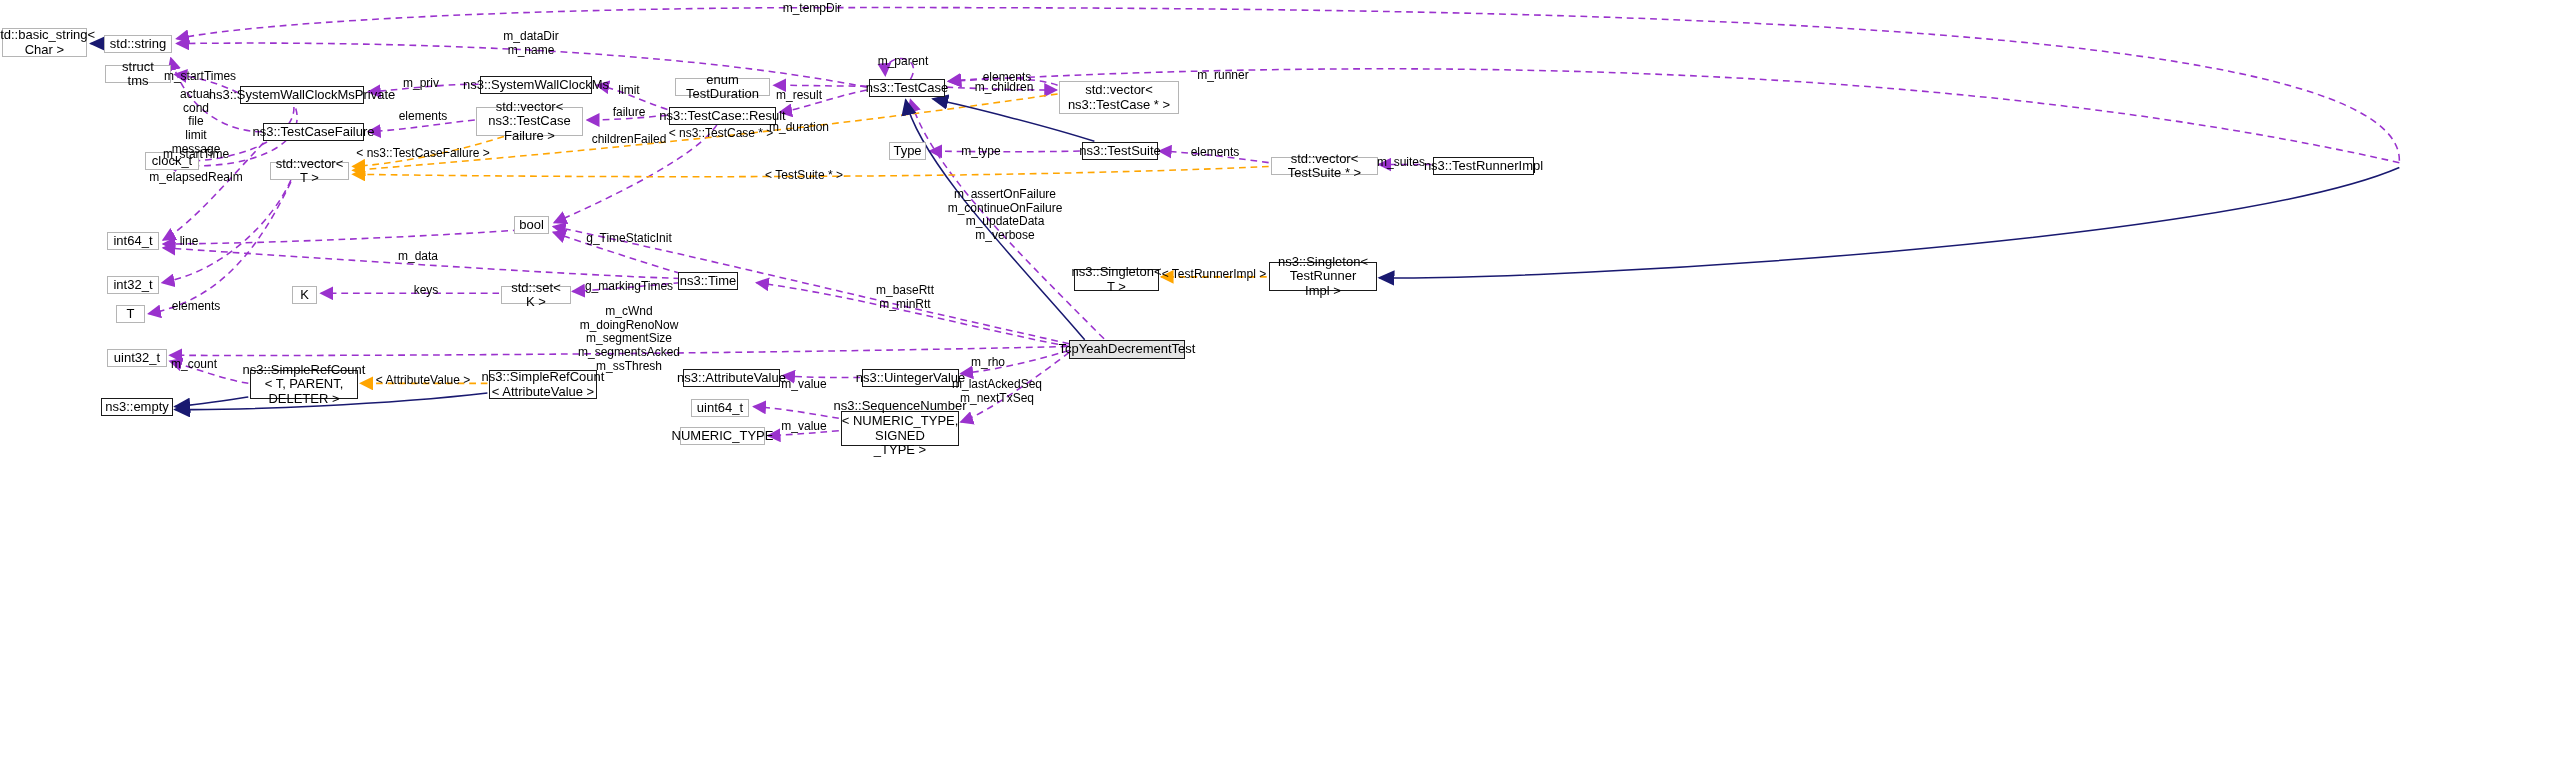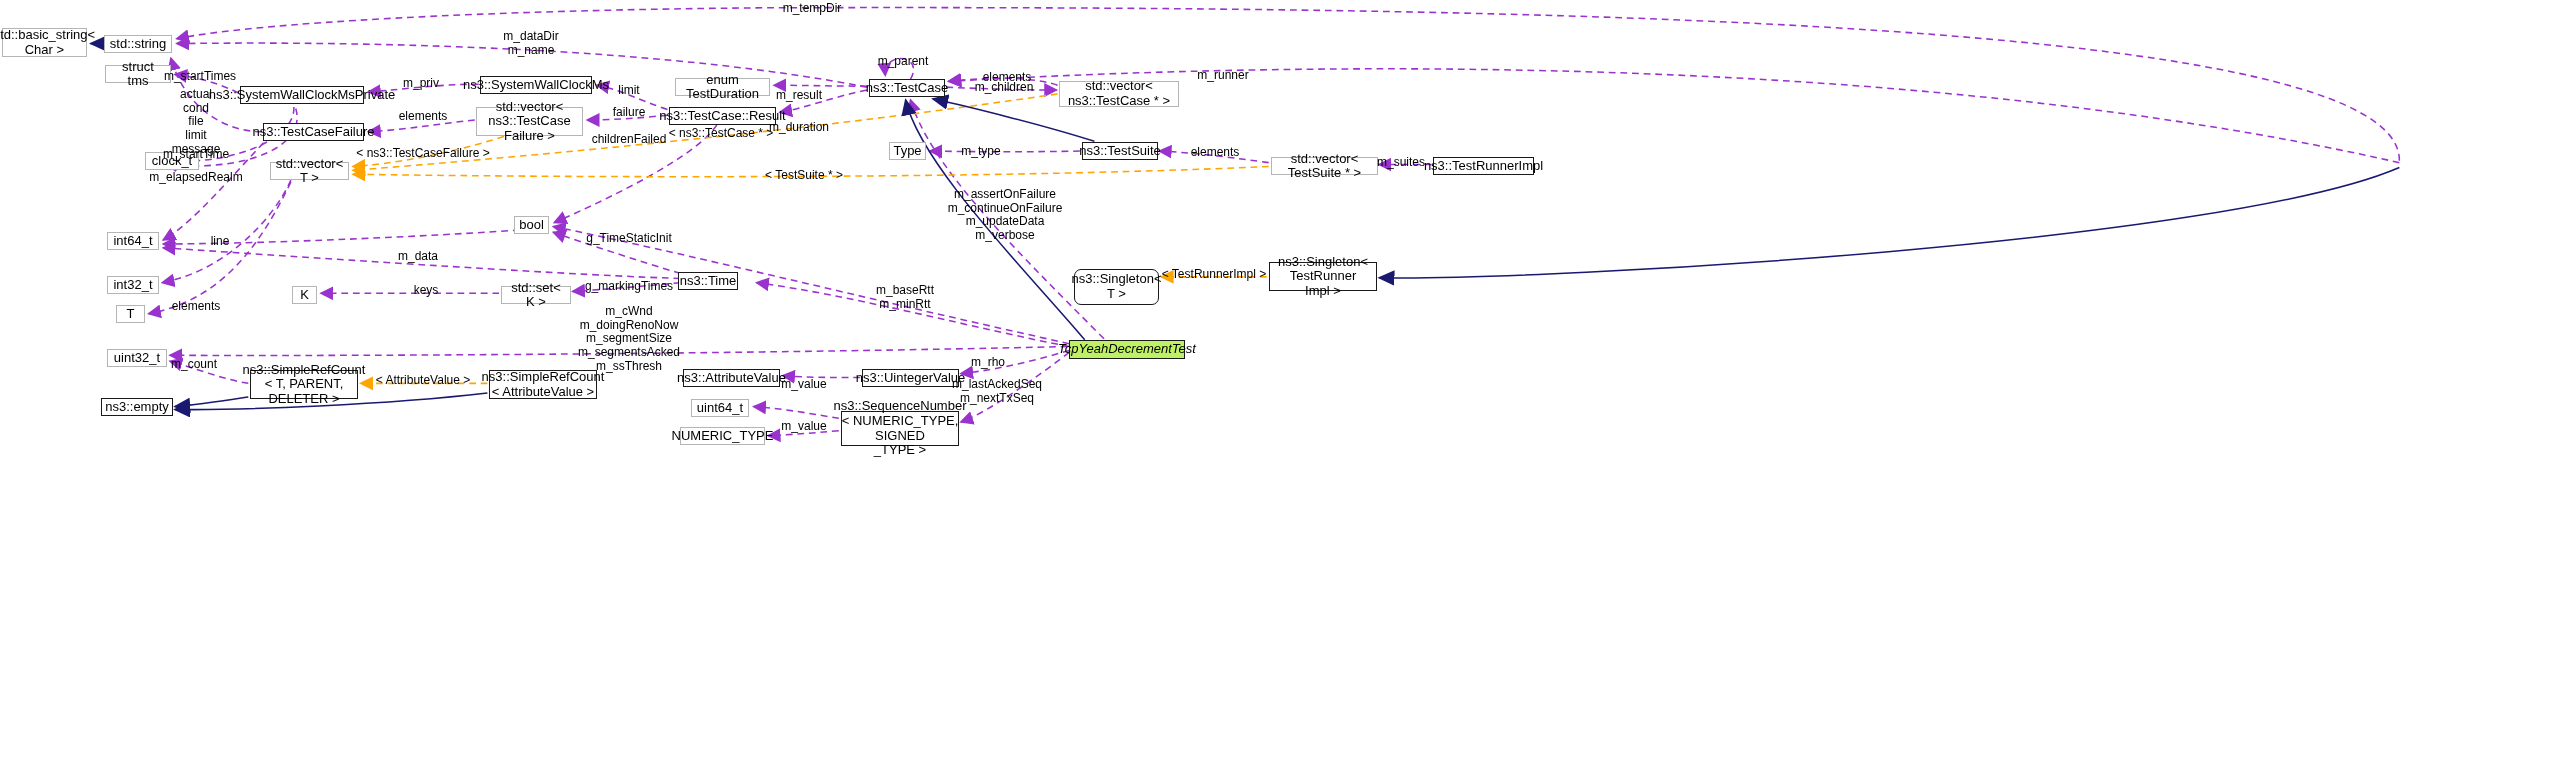--- a/index.html
+++ b/index.html
@@ -40,22 +40,21 @@
   .node.plain {
     border: 1px solid #b5b5b5;
   }
   
   .node.solidbox {
     border: 1.5px solid #1a1a1a;
   }
   
   .node.focus {
     border: 1.5px solid #1a1a1a;
-    background: #bef264;
-    font-style: italic;
+    background: #e5e5e5;
   }
   .elabel {
     position: absolute;
     font-size: 12px;
     line-height: 1.14;
     color: #000000;
     text-align: center;
     white-space: pre-line;
     transform: translateX(-50%);
     pointer-events: none;
@@ -213,23 +212,23 @@
       <div class="node solidbox" style="left: 678px; top: 272px; width: 60px; height: 18.4px;">ns3::Time</div>
       <div class="node solidbox" style="left: 669px; top: 107px; width: 107px; height: 18.4px;">ns3::TestCase::Result</div>
       <div class="node plain" style="left: 675px; top: 78px; width: 95px; height: 18.4px;">enum TestDuration</div>
       <div class="node solidbox" style="left: 683px; top: 369px; width: 97px; height: 18.4px;">ns3::AttributeValue</div>
       <div class="node solidbox" style="left: 862px; top: 369px; width: 97px; height: 18.4px;">ns3::UintegerValue</div>
       <div class="node solidbox" style="left: 841px; top: 411px; width: 118px; height: 35px;">ns3::SequenceNumber
 &lt; NUMERIC_TYPE, SIGNED
 _TYPE &gt;</div>
       <div class="node solidbox" style="left: 869px; top: 79px; width: 76px; height: 18.4px;">ns3::TestCase</div>
       <div class="node plain" style="left: 889px; top: 142px; width: 37px; height: 18.4px;">Type</div>
-      <div class="node plain" style="left: 1059px; top: 81px; width: 120px; height: 26px;">std::vector&lt; ns3::TestCase * &gt;</div>
+      <div class="node plain" style="left: 1059px; top: 81px; width: 120px; height: 33px;">std::vector&lt; ns3::TestCase * &gt;</div>
       <div class="node solidbox" style="left: 1082px; top: 142px; width: 76px; height: 18.4px;">ns3::TestSuite</div>
-      <div class="node solidbox" style="left: 1074px; top: 269px; width: 85px; height: 36px; border-radius: 7px;">ns3::Singleton&lt; T &gt;</div>
+      <div class="node solidbox" style="left: 1074px; top: 269px; width: 85px; height: 22px;">ns3::Singleton&lt; T &gt;</div>
       <div class="node solidbox" style="left: 1269px; top: 262px; width: 108px; height: 29px;">ns3::Singleton&lt; TestRunner
 Impl &gt;</div>
       <div class="node plain" style="left: 1271px; top: 157px; width: 107px; height: 18.4px;">std::vector&lt; TestSuite * &gt;</div>
       <div class="node solidbox" style="left: 1433px; top: 157px; width: 101px; height: 18.4px;">ns3::TestRunnerImpl</div>
       <div class="node focus" style="left: 1069px; top: 340px; width: 116px; height: 19.4px;">TcpYeahDecrementTest</div>
     </div>
 
   <div id="labels">
       <div class="elabel" style="left: 812px; top: 1.9px;">m_tempDir</div>
       <div class="elabel" style="left: 531px; top: 30px;">m_dataDir
@@ -256,21 +255,21 @@
       <div class="elabel" style="left: 196px; top: 148px;">m_startTime</div>
       <div class="elabel" style="left: 196px; top: 171px;">m_elapsedRealm</div>
       <div class="elabel" style="left: 981px; top: 145px;">m_type</div>
       <div class="elabel" style="left: 1215px; top: 146px;">elements</div>
       <div class="elabel" style="left: 1401px; top: 156px;">m_suites</div>
       <div class="elabel" style="left: 804px; top: 169px;">&lt; TestSuite * &gt;</div>
       <div class="elabel" style="left: 1005px; top: 188px;">m_assertOnFailure
 m_continueOnFailure
 m_updateData
 m_verbose</div>
-      <div class="elabel" style="left: 220px; top: 235px;">line</div>
+      <div class="elabel" style="left: 189px; top: 235px;">line</div>
       <div class="elabel" style="left: 418px; top: 250px;">m_data</div>
       <div class="elabel" style="left: 629px; top: 232px; text-align: right;">g_TimeStaticInit</div>
       <div class="elabel" style="left: 426px; top: 284px;">keys</div>
       <div class="elabel" style="left: 629px; top: 280px;">g_markingTimes</div>
       <div class="elabel" style="left: 905px; top: 284px;">m_baseRtt
 m_minRtt</div>
       <div class="elabel" style="left: 1214px; top: 268px;">&lt; TestRunnerImpl &gt;</div>
       <div class="elabel" style="left: 196px; top: 300px;">elements</div>
       <div class="elabel" style="left: 629px; top: 305px;">m_cWnd
 m_doingRenoNow

